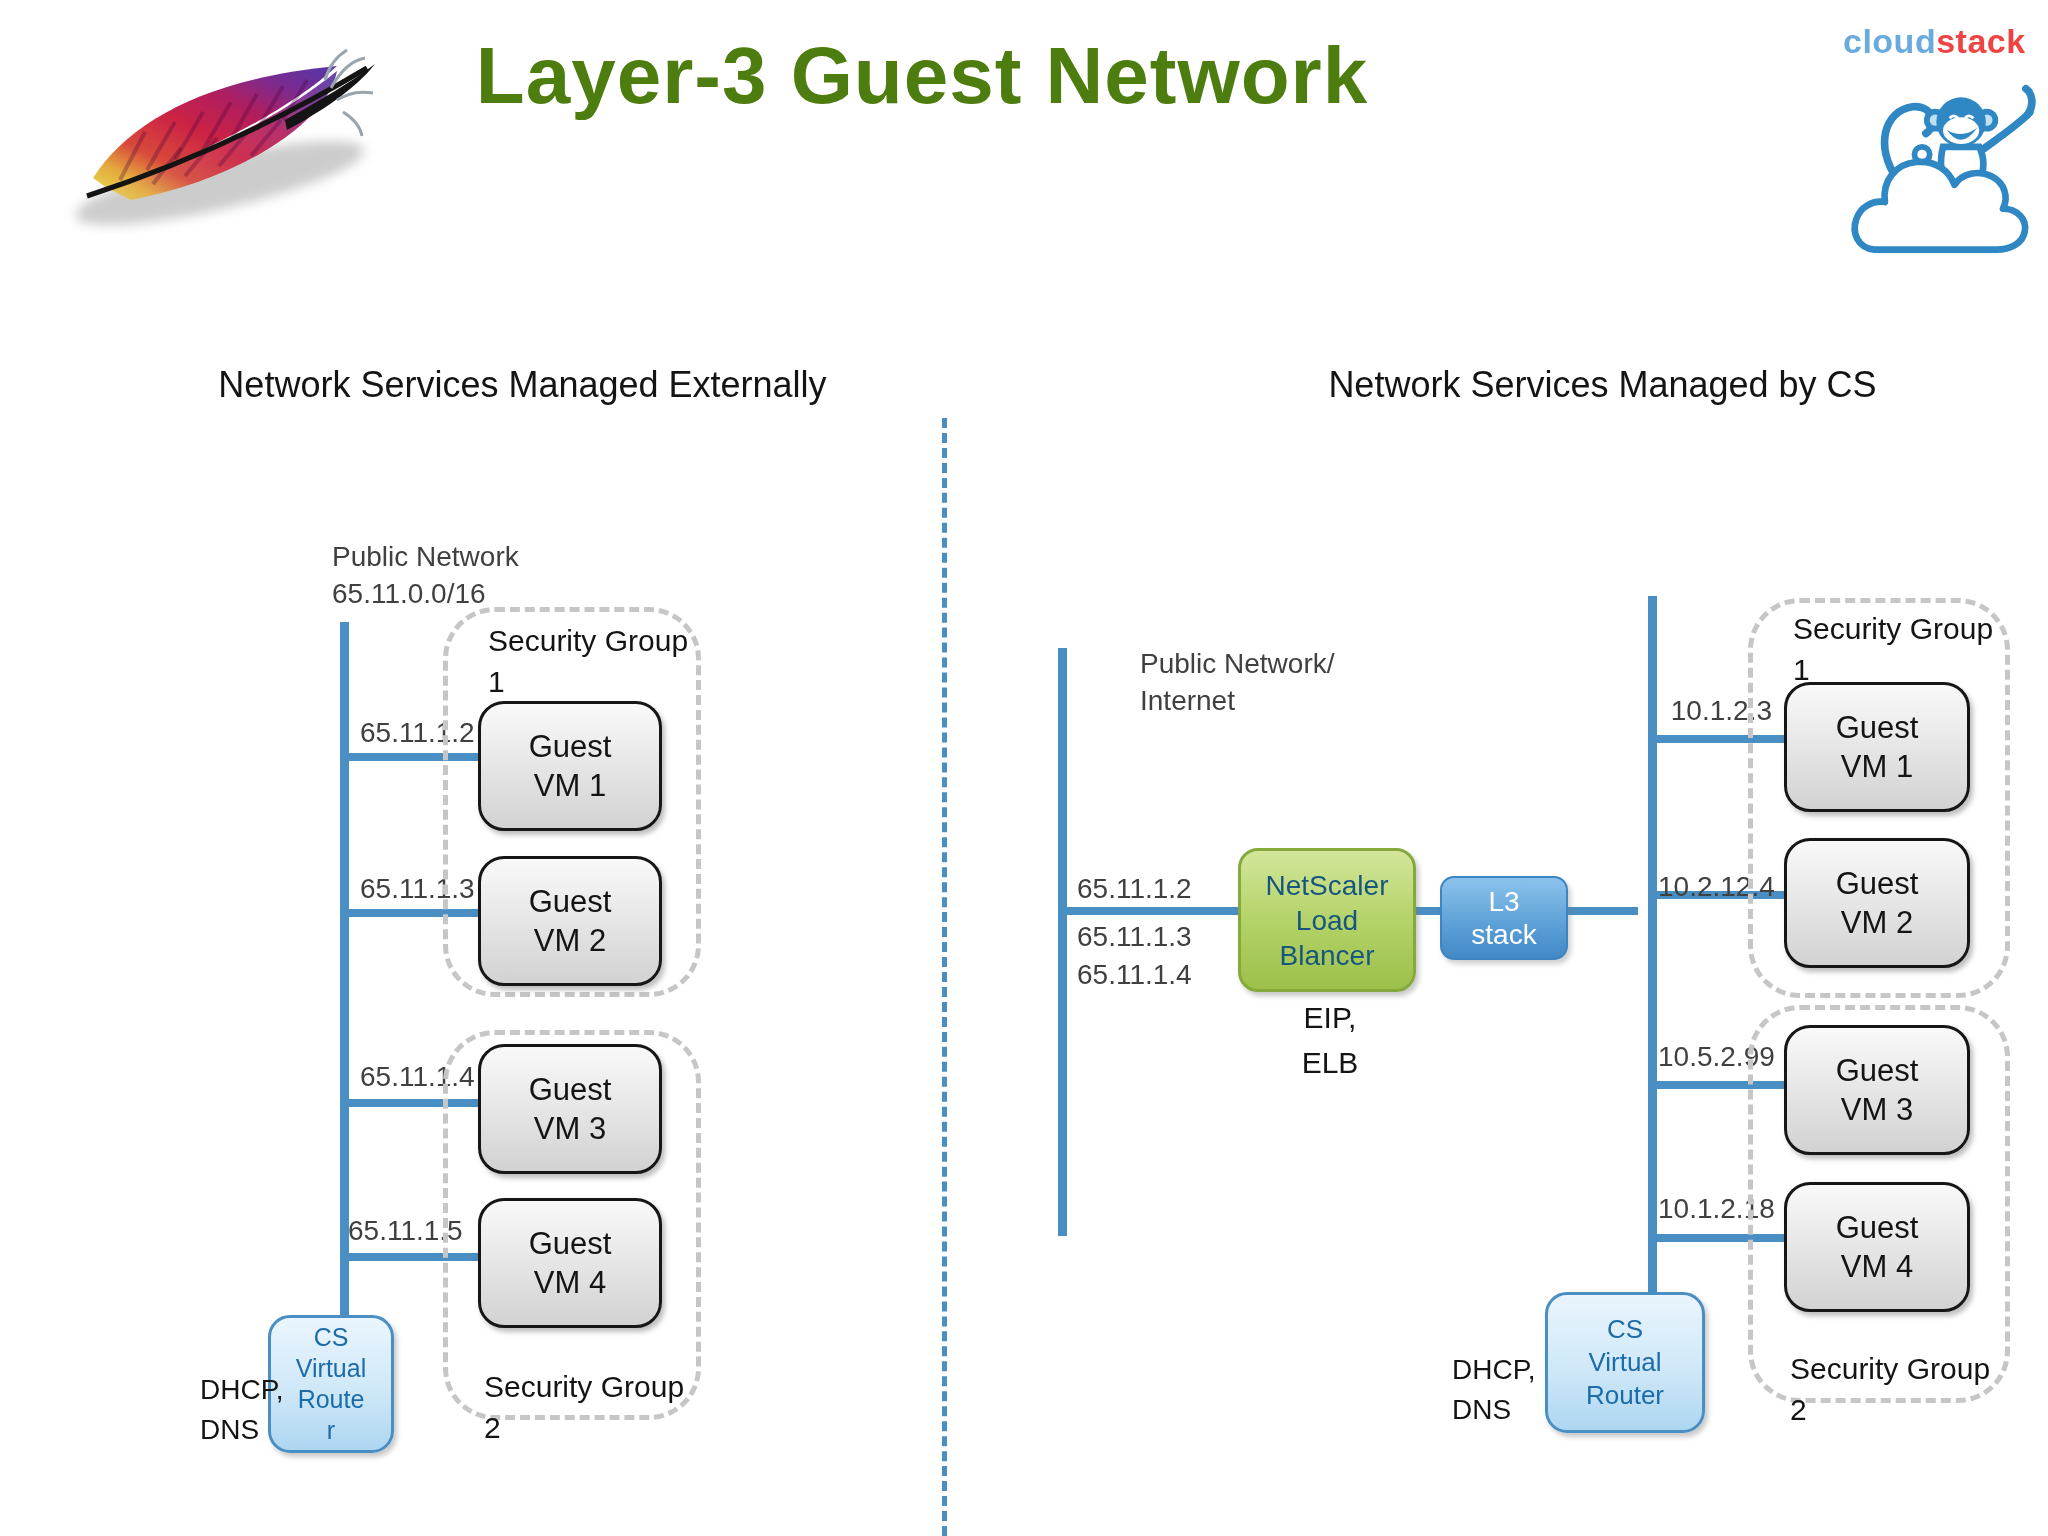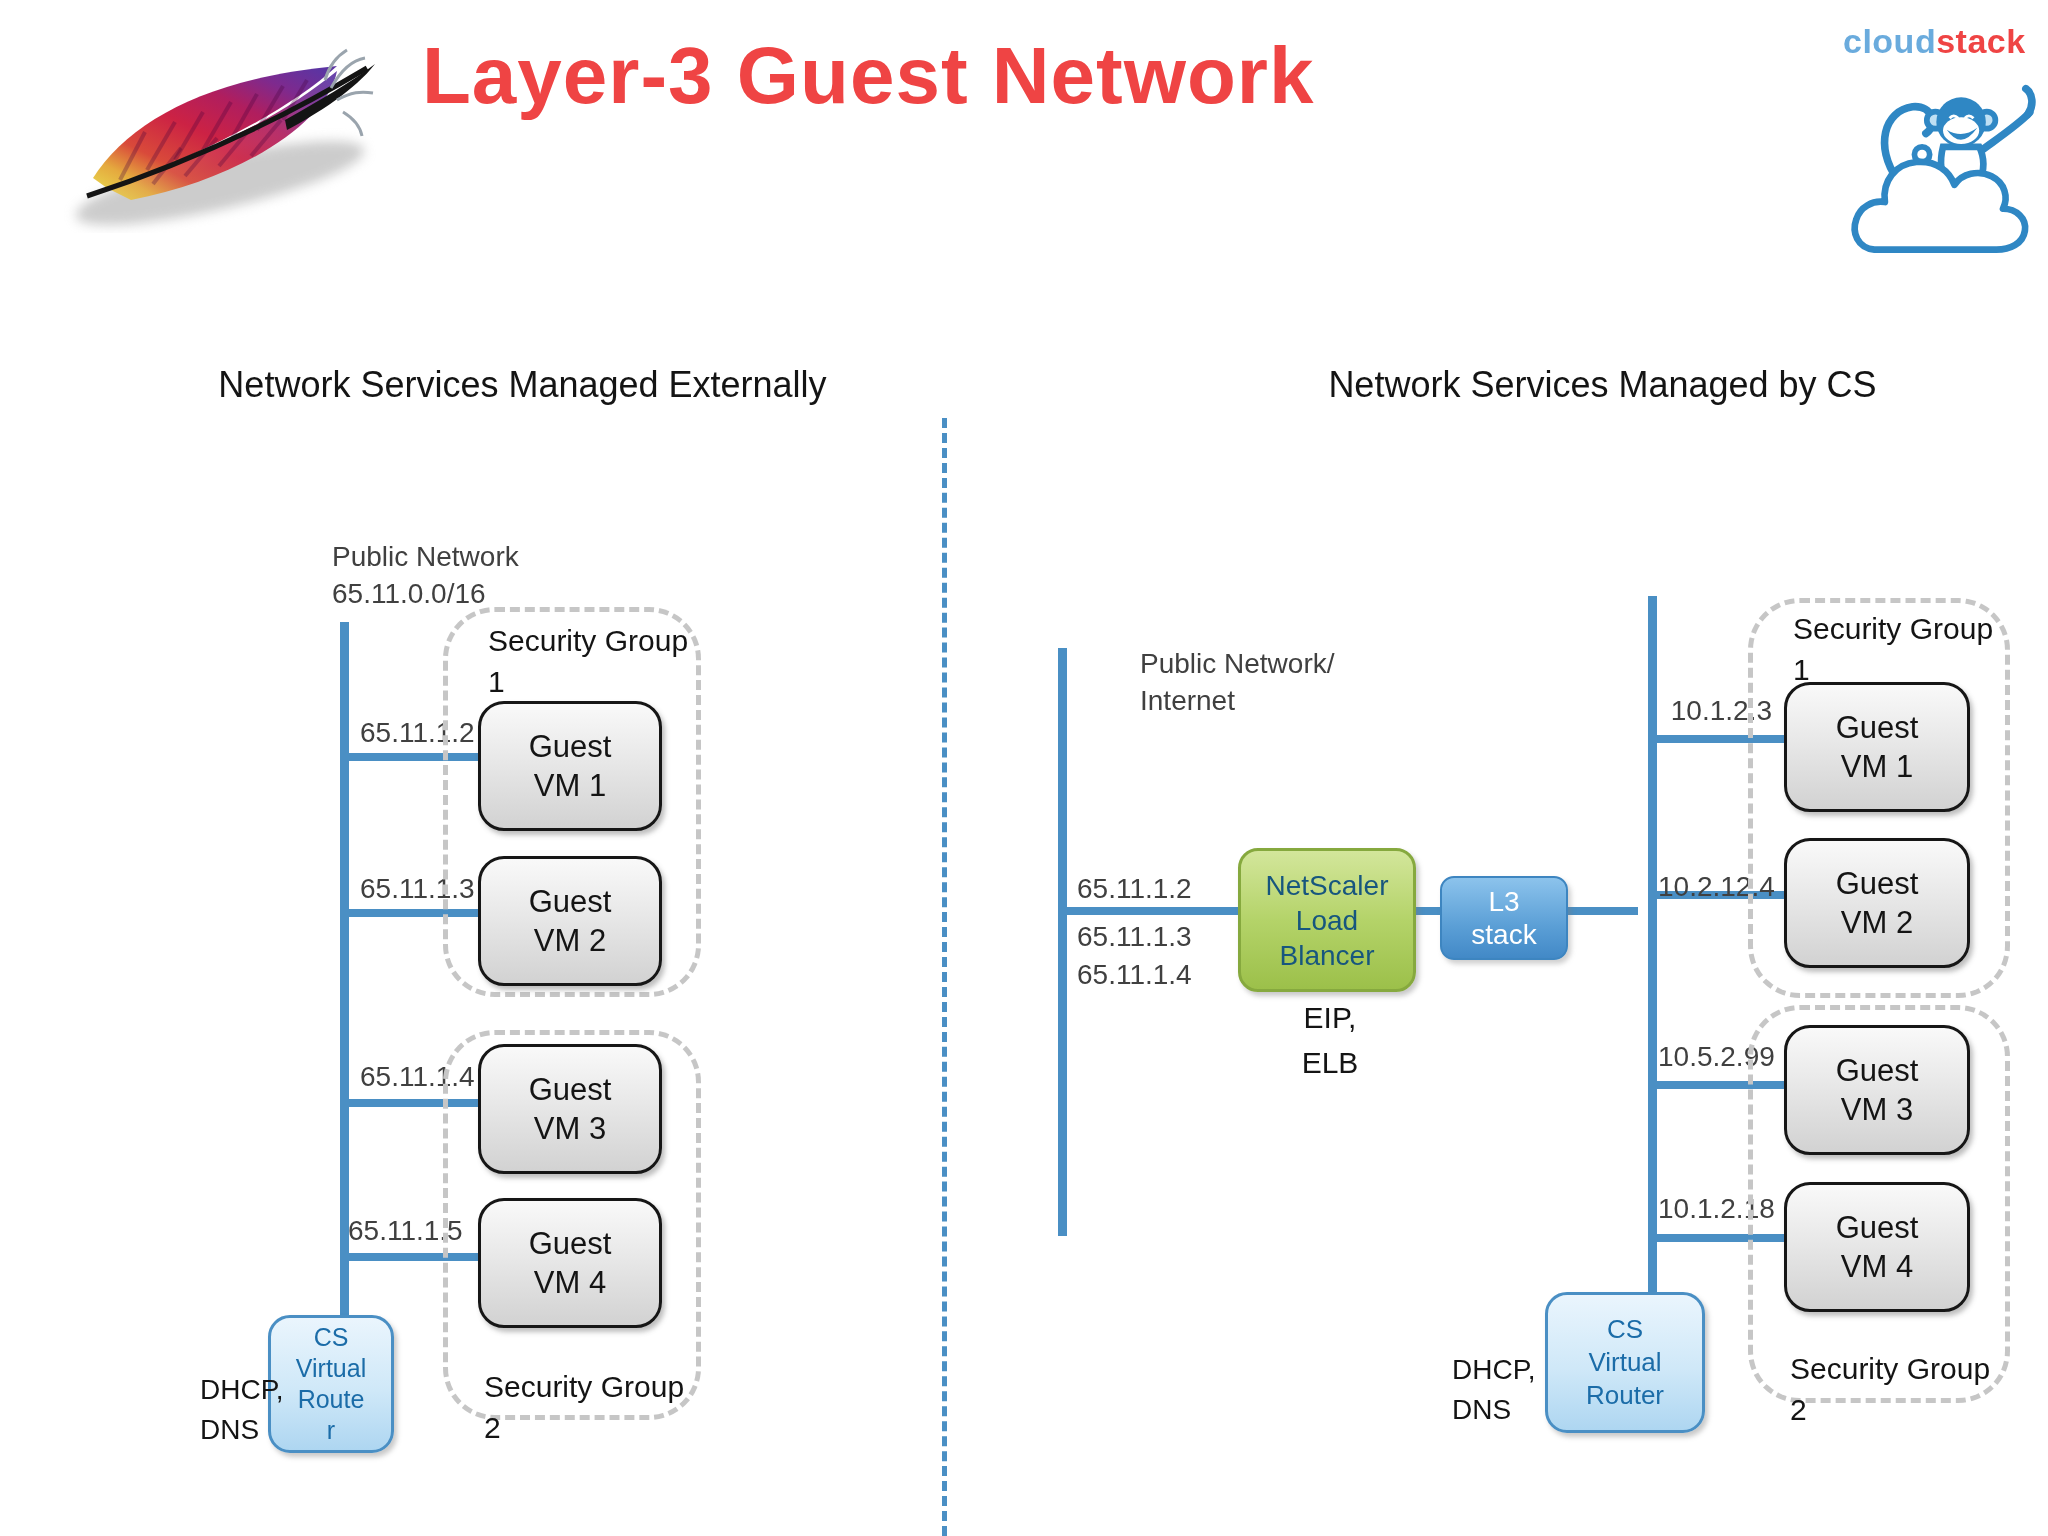--- a/index.html
+++ b/index.html
@@ -1,20 +1,20 @@
 <!DOCTYPE html>
 <html><head>
 <meta charset="utf-8">
 <style>
   html,body{margin:0;padding:0;background:#fff;}
   body{width:2048px;height:1536px;font-family:"Liberation Sans",sans-serif;position:relative;overflow:hidden;}
   .stage{position:absolute;inset:0;}
   .abs{position:absolute;}
-  .title{position:absolute;left:422px;top:30px;width:1000px;
-         font-size:80px;font-weight:bold;color:#ef4444;letter-spacing:1px;}
+  .title{position:absolute;left:422px;top:30px;width:1000px;text-align:center;
+         font-size:80px;font-weight:bold;color:#4d7c0f;letter-spacing:1px;}
   .section-heading{position:absolute;width:745px;text-align:center;font-size:36px;color:#141414;}
   .divider{position:absolute;border-left:5px dashed #4a8fc4;width:0;}
   .vline,.hline{position:absolute;background:#4a8fc4;}
   .blue-label{position:absolute;color:#404040;font-size:28px;line-height:37px;white-space:nowrap;}
   .black-label{position:absolute;color:#141414;font-size:28px;line-height:40px;white-space:nowrap;}
   .sg-box{position:absolute;border:5px dashed #c6c6c6;border-radius:52px;}
   .sg-label{position:absolute;font-size:30px;color:#141414;line-height:41px;white-space:nowrap;}
   .vm-box{position:absolute;width:178px;height:124px;
           background:linear-gradient(180deg,#f9f9f9 0%,#e8e8e8 45%,#d2d2d2 100%);
           border:3px solid #161616;border-radius:26px;

